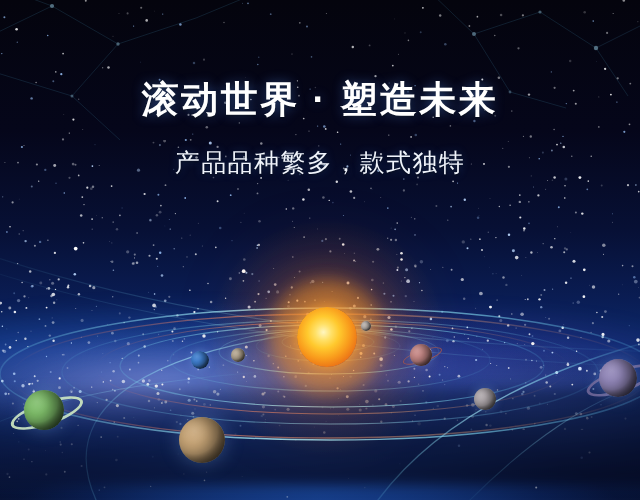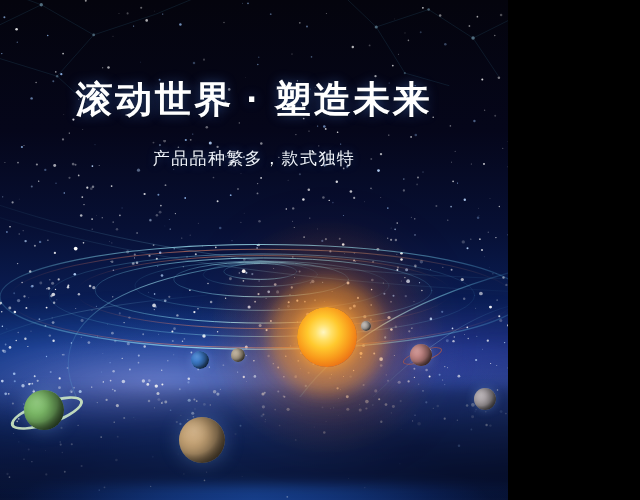--- a/index.html
+++ b/index.html
@@ -1,19 +1,19 @@
 <!DOCTYPE html>
 <html lang="zh"><head>
 <meta charset="utf-8">
 <title>Banner</title>
 <style>
   html,body{margin:0;padding:0;background:#000;}
   #stage{
     position:relative;
-    width:508px;height:500px;
+    width:640px;height:500px;
     overflow:hidden;
     background:#a16207;
     font-family:"Liberation Sans","DejaVu Sans",sans-serif;
     user-select:none;
   }
   .layer{position:absolute;inset:0;}
 
   
   #sky{
     background:
@@ -84,21 +84,21 @@
 
   
   #copy{position:absolute;left:0;right:0;top:0;text-align:center;}
   #title{
     margin:0;padding-top:78px;
     font-size:37px;font-weight:bold;color:#ffffff;
     letter-spacing:2.5px;line-height:1.18;
     text-shadow:0 0 12px rgba(90,150,255,.42), 0 1px 3px rgba(0,0,0,.85);
   }
   .sub{
-    margin:0;color:#f0f4fb;font-size:17px;font-weight:normal;
+    margin:0;color:#f0f4fb;font-size:25px;font-weight:normal;
     letter-spacing:1.4px;line-height:1.0;
     text-shadow:0 0 9px rgba(70,130,230,.38), 0 1px 3px rgba(0,0,0,.8);
   }
   #sub1{padding-top:28px;}
   #sub2{padding-top:16px;}
 </style>
 </head>
 <body>
 
 <div id="stage">

